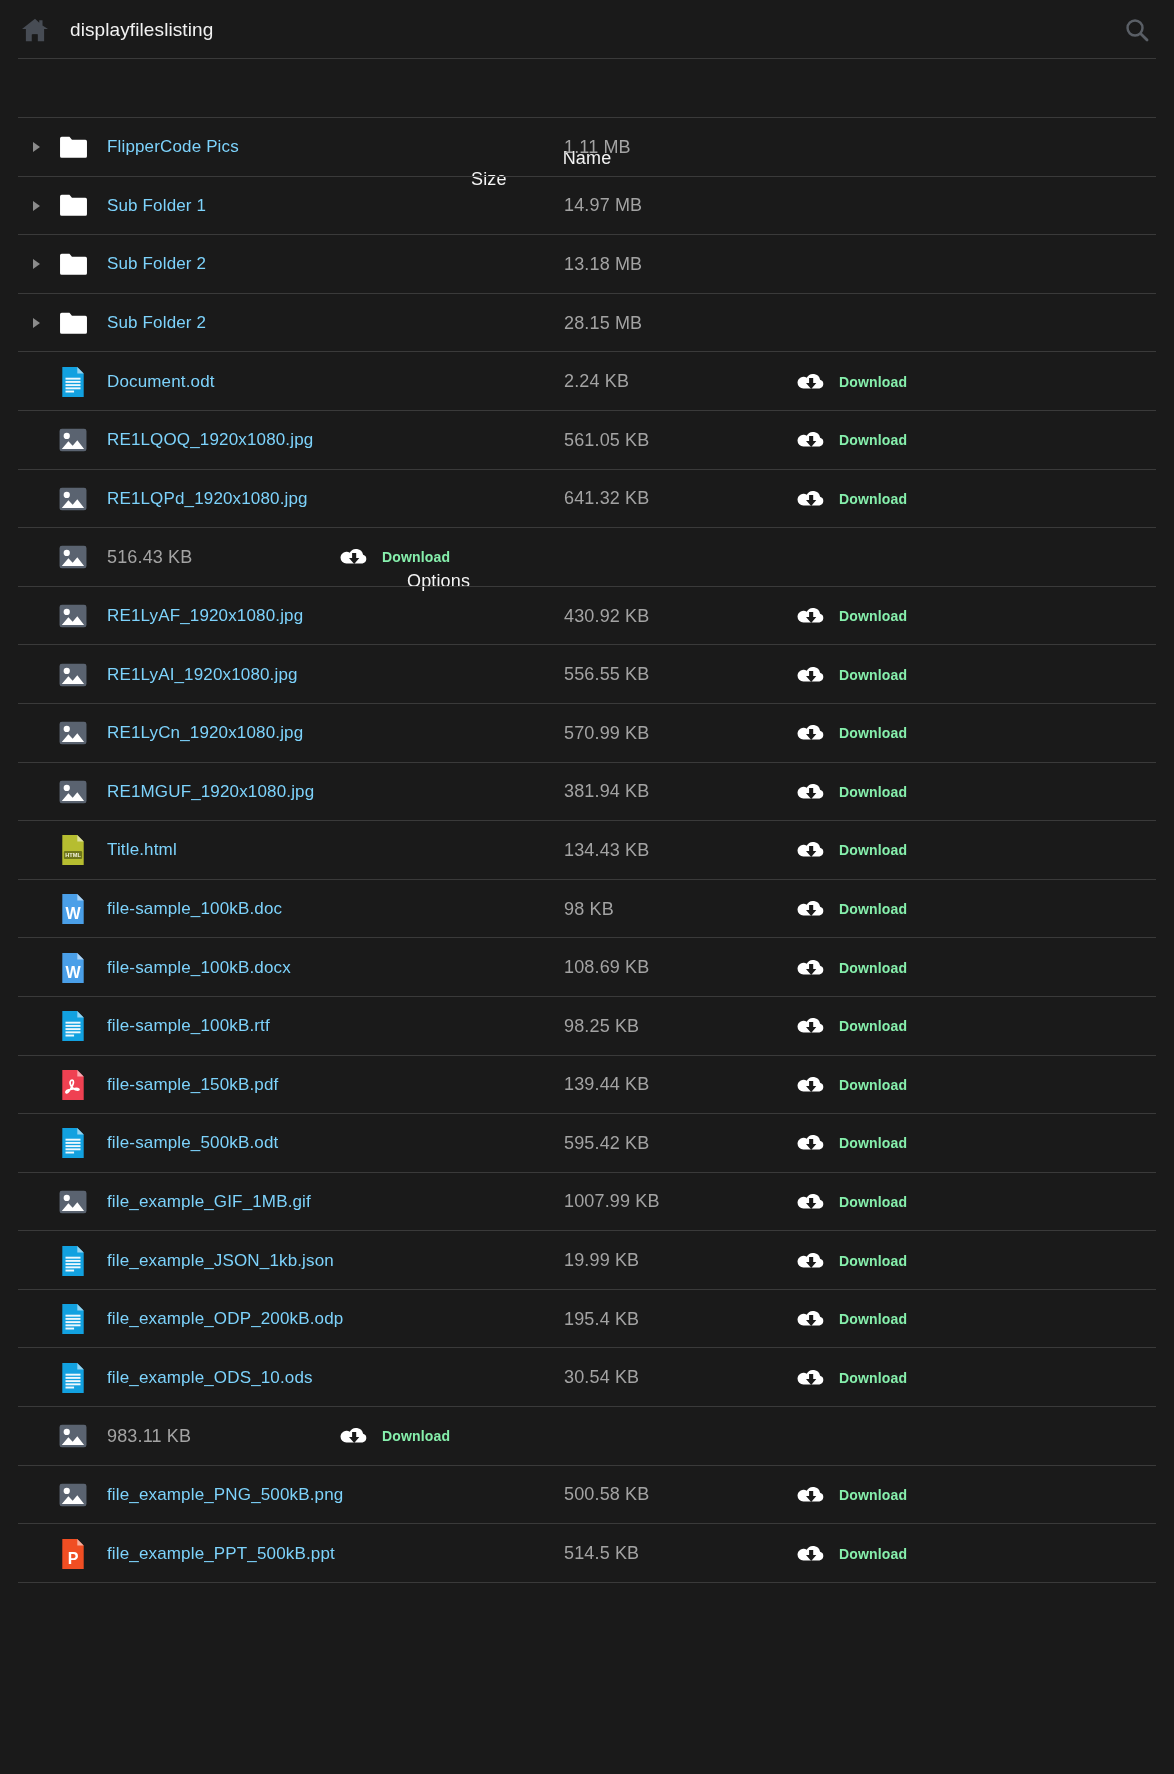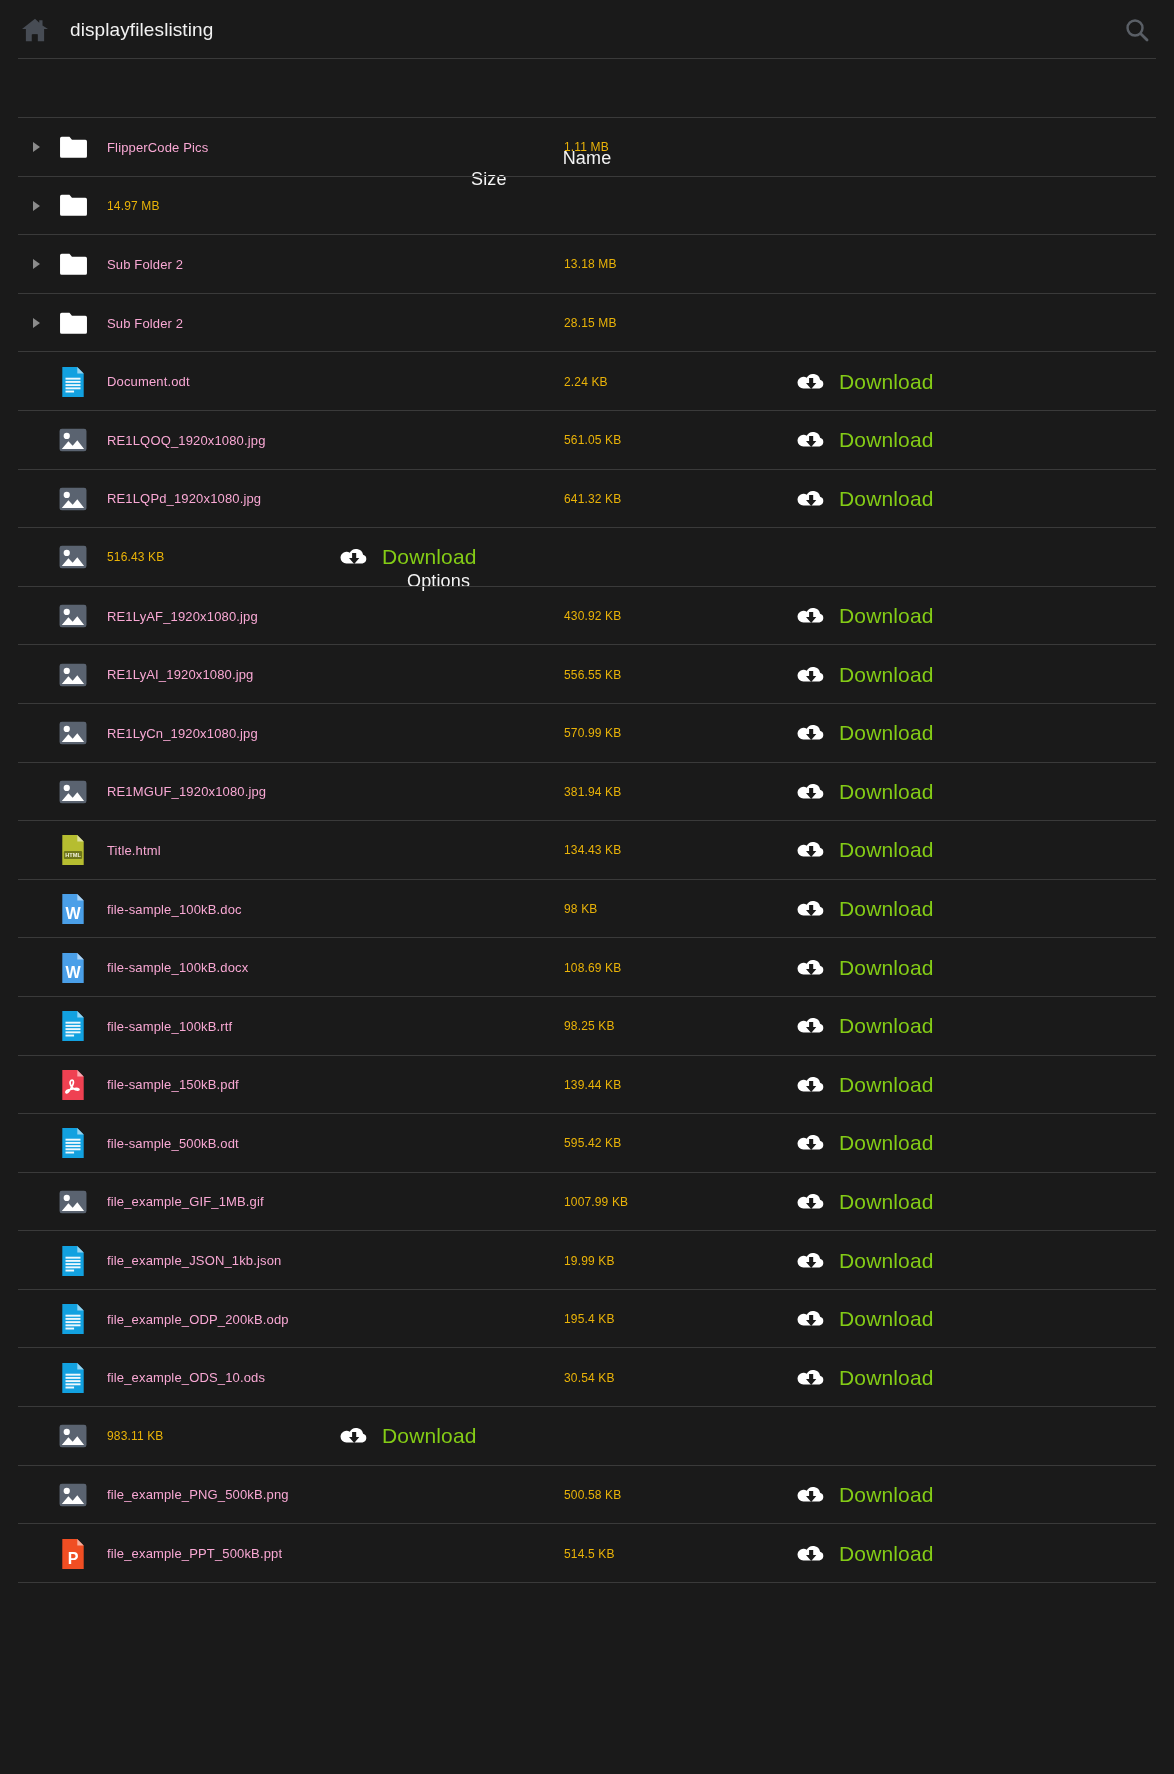--- a/index.html
+++ b/index.html
@@ -92,31 +92,31 @@
   .cell-icon {
     width: 51px;
     flex: 0 0 51px;
     display: flex;
     align-items: center;
     justify-content: flex-start;
     padding-left: 3px;
   }
   .cell-name {
     flex: 1 1 auto;
-    color: #f9a8d4;
-    font-size: 13px;
+    color: #7dd3fc;
+    font-size: 17px;
     letter-spacing: 0.15px;
     white-space: nowrap;
     padding-left: 0px;
   }
   .cell-size {
     width: 232px;
     flex: 0 0 232px;
-    color: #eab308;
-    font-size: 12px;
+    color: #a3a3a3;
+    font-size: 18px;
     letter-spacing: 0.15px;
     white-space: nowrap;
   }
   .cell-options {
     width: 360px;
     flex: 0 0 360px;
     display: flex;
     align-items: center;
     color: #f2f2f2;
     font-size: 17px;
@@ -138,21 +138,21 @@
   .fi { width: 28px; height: 30px; display: block; }
   .img-ico { width: 28px; height: 24px; display: block; }
 
   .dl {
     display: inline-flex;
     align-items: center;
     cursor: pointer;
     gap: 13px;
   }
   .dl svg { width: 30px; height: 24px; display: block; }
-  .dl-label { color: #84cc16; font-size: 21px; letter-spacing: 0.15px; }
+  .dl-label { color: #86efac; font-size: 14px; letter-spacing: 0.15px; font-weight: bold; }
 </style>
 </head>
 <body>
 
 <div class="app">
 
   <div class="topbar">
     <span class="home-icon">
       <svg viewBox="0 0 24 24" width="30" height="30" aria-hidden="true">
         <path fill="#474c54" d="M12 3 1.6 11.2h3.1V21h5.1v-5.6h4.4V21h5.1v-9.8h3.1L18 8.3V4.1h-2.6v2.1z"></path>
@@ -193,20 +193,21 @@
         </div>
         <div class="row">
           <div class="cell-arrow">
             <span class="arrow"></span>
           </div>
           <div class="cell-icon">
             <svg viewBox="0 0 28 22" class="fi" style="width: 29px; height: 23px;">
               <path d="M1 2.2A1.6 1.6 0 0 1 2.6.6h7.5l2.4 2.9h13A1.6 1.6 0 0 1 27 5.1v14.3a1.6 1.6 0 0 1-1.5 1.6H2.6A1.6 1.6 0 0 1 1 19.4z" fill="#ffffff"></path>
             </svg>
           </div>
+          <div class="cell-name">Sub Folder 1</div>
           <div class="cell-size">14.97 MB</div>
           <div class="cell-options"></div>
         </div>
         <div class="row">
           <div class="cell-arrow">
             <span class="arrow"></span>
           </div>
           <div class="cell-icon">
             <svg viewBox="0 0 28 22" class="fi" style="width: 29px; height: 23px;">
               <path d="M1 2.2A1.6 1.6 0 0 1 2.6.6h7.5l2.4 2.9h13A1.6 1.6 0 0 1 27 5.1v14.3a1.6 1.6 0 0 1-1.5 1.6H2.6A1.6 1.6 0 0 1 1 19.4z" fill="#ffffff"></path>

